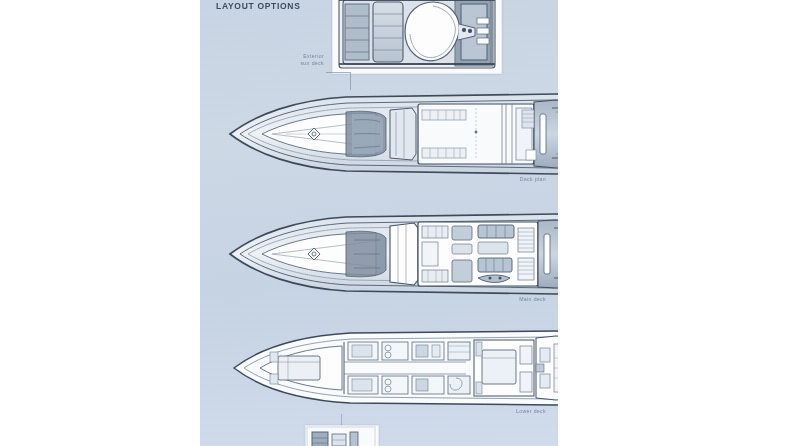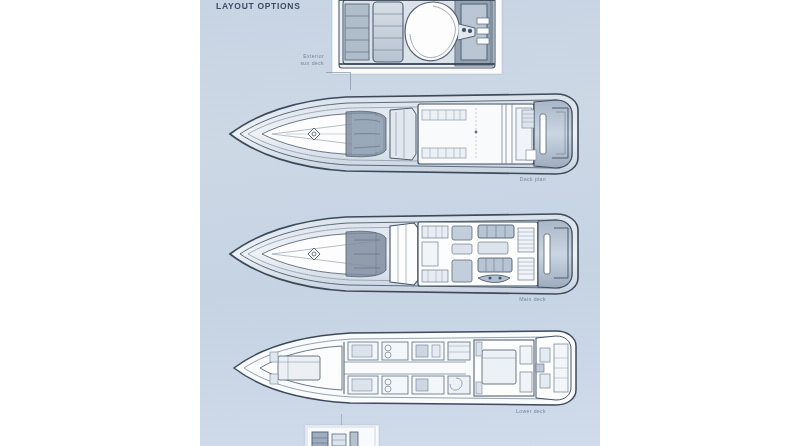--- a/index.html
+++ b/index.html
@@ -7,21 +7,21 @@
     width:800px;height:446px;
     background:#ffffff;
     font-family:"Liberation Sans", sans-serif;
     overflow:hidden;
     position:relative;
   }
   #page{position:absolute;left:0;top:0;width:800px;height:446px;background:#ffffff;}
 
   
   .panel{
-    position:absolute;left:200px;top:0;width:400px;height:446px;
+    position:absolute;left:200px;top:0;width:358px;height:446px;
     background:#ccd8e6;
     background-image:linear-gradient(175deg,#c9d6e5 0%,#cfdae7 30%,#c7d5e5 62%,#d2dded 100%);
     overflow:hidden;
   }
 
   .page-title{
     position:absolute;left:16px;top:1px;
     font-size:8.5px;font-weight:bold;letter-spacing:.7px;
     color:#2d3f57;
     font-family:"Liberation Sans", sans-serif;

